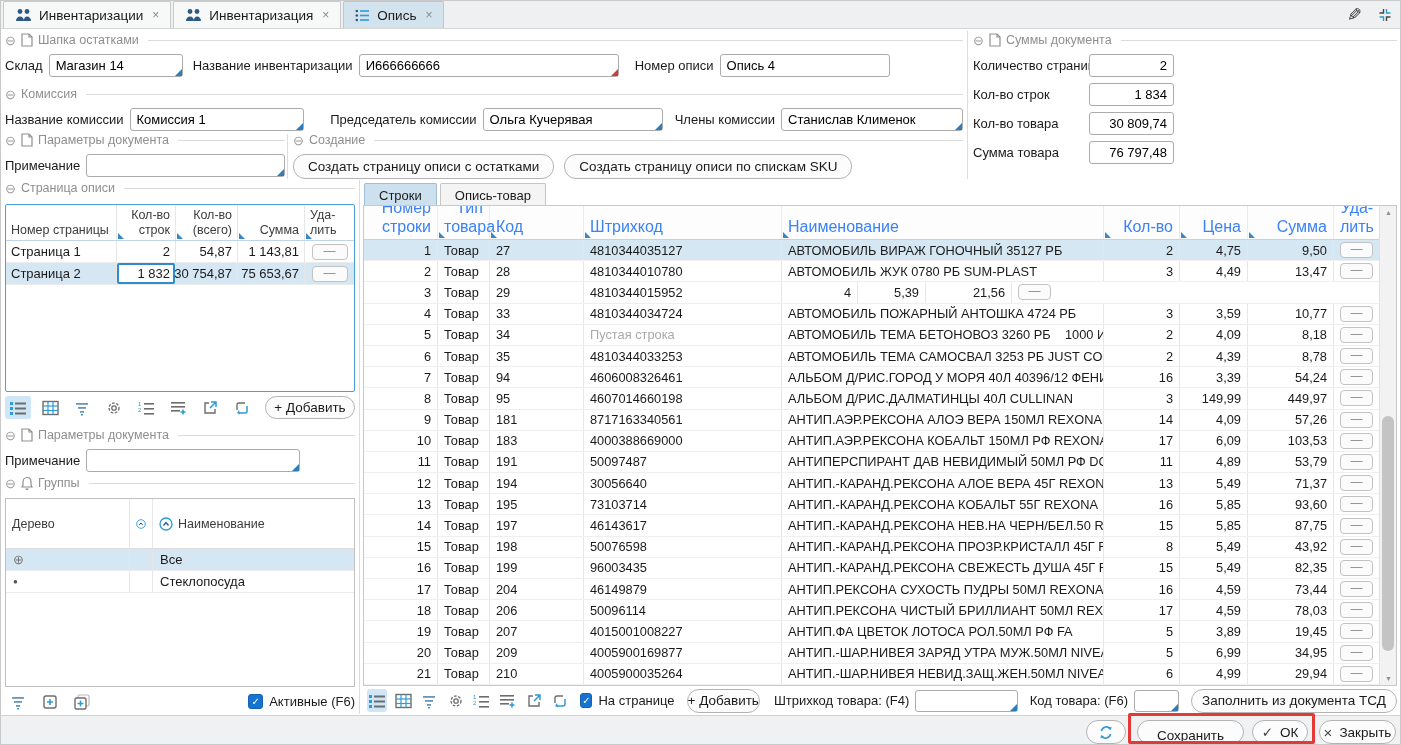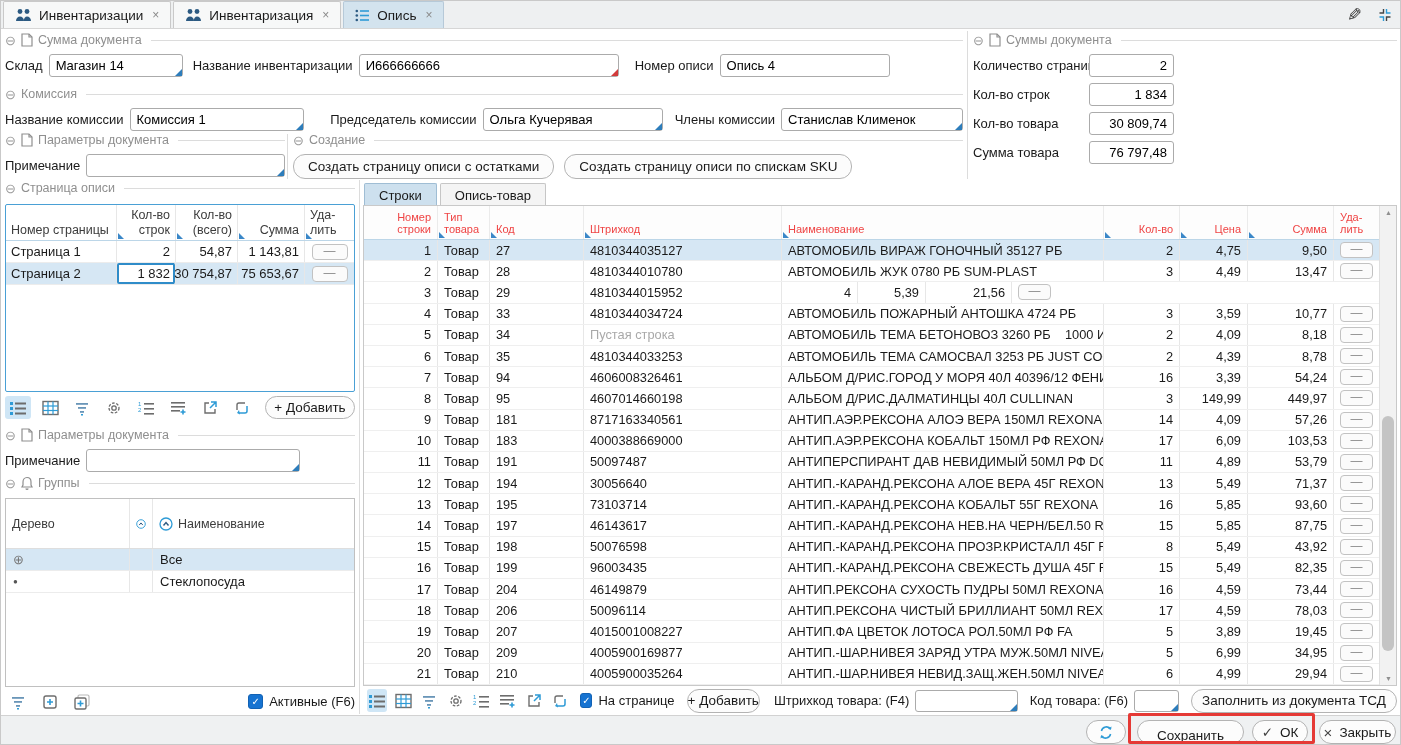--- a/index.html
+++ b/index.html
@@ -75,22 +75,22 @@
   .gc { height:100%; display:flex; align-items:center; padding:0 7px; border-right:1px solid #e7e7e7; }
   .col-gtree{width:124px;} .col-gsort{width:23px; justify-content:center;} .col-gname{width:198px; border-right:none!important;}
 
   
   .mtabs { position:absolute; left:363px; top:181px; display:flex; align-items:flex-end; height:24px; }
   .mtab { height:23px; display:flex; align-items:center; padding:0 14px; border:1px solid #c6c6c6; border-bottom:none; border-radius:2px 2px 0 0; background:#f4f4f4; margin-right:3px; font-size:13px; cursor:pointer; }
   .mtab.active { background:#cde0ee; border-color:#9fbdd4; }
 
   
   .mtable { position:absolute; left:362px; top:204px; width:1034px; height:481px; border:1px solid #c9c9c9; background:#fff; overflow:hidden; }
-  .mhead { display:flex; height:34px; border-bottom:1px solid #bcd6e8; font-size:11px; color:#ef4444; background:#fdfdfd; }
-  .mhead .hc { position:relative; display:flex; align-items:flex-end; padding:2px 6px 3px; border-right:1px solid #ebebeb; line-height:1.15; }
+  .mhead { display:flex; height:34px; border-bottom:1px solid #bcd6e8; font-size:16px; color:#3b82f6; background:#fdfdfd; }
+  .mhead .hc { position:relative; display:flex; align-items:flex-end; padding:2px 6px 3px; border-right:1px solid #ebebeb; line-height:1.15;text-align:center; }
   .mhead .hc.r { justify-content:flex-end; text-align:right; }
   .mrow { display:flex; height:21.2px; align-items:center; border-bottom:1px solid #efefef; font-size:12.8px; }
   .mrow.sel { background:#d6e7f4; }
   .mc { height:100%; display:flex; align-items:center; padding:0 6px; border-right:1px solid #e7e7e7; white-space:pre; overflow:hidden; }
   .mc.r { justify-content:flex-end; }
   .mc.c { justify-content:center; }
   .ph { color:#a9a9a9; }
   .col-n{width:74px;} .col-type{width:52px;} .col-code{width:94px;} .col-bar{width:198px;} .col-name{width:322px;} .col-qty{width:76px;} .col-price{width:68px;} .col-sum{width:86px;} .col-del{width:45px; border-right:none!important;}
   .vscroll { position:absolute; right:0; top:0; width:17px; height:479px; background:#f2f2f2; border-left:1px solid #e0e0e0; }
   .vthumb { position:absolute; left:2px; width:12px; border-radius:6px; background:#c4c4c4; }
@@ -159,21 +159,21 @@
   <div class="vdiv" style="left:286px; top:133px; height:45px;"></div>
   <div class="vdiv" style="left:358px; top:179px; height:534px;"></div>
 
   <div class="grp" style="left:4px; top:31px; width:958px;">
     <div class="grp-title">
       <span class="clps">⊖</span>
       <svg width="12" height="14" viewBox="0 0 12 14">
           <path d="M1 1h7l3 3v9H1z" fill="none" stroke="#8f8f8f" stroke-width="1.2"></path>
           <path d="M8 1v3h3" fill="none" stroke="#8f8f8f" stroke-width="1.2"></path>
         </svg>
-      <span>Сумма документа</span>
+      <span>Шапка остатками</span>
       <span class="gline"></span>
     </div>
     <div class="frow">
       <span class="flabel">Склад</span>
       <span class="fwrap corner-b" style="width:134px; margin-left:6px;"><input class="fld" value="Магазин 14" style=""></span>
       <span class="flabel" style="margin-left:10px;">Название инвентаризации</span>
       <span class="fwrap corner-r" style="width:260px; margin-left:6px;"><input class="fld" value="И666666666" style=""></span>
       <span class="flabel" style="margin-left:16px;">Номер описи</span>
       <span class="fwrap" style="width:170px; margin-left:6px;"><input class="fld" value="Опись 4" style=""></span>
     </div>

